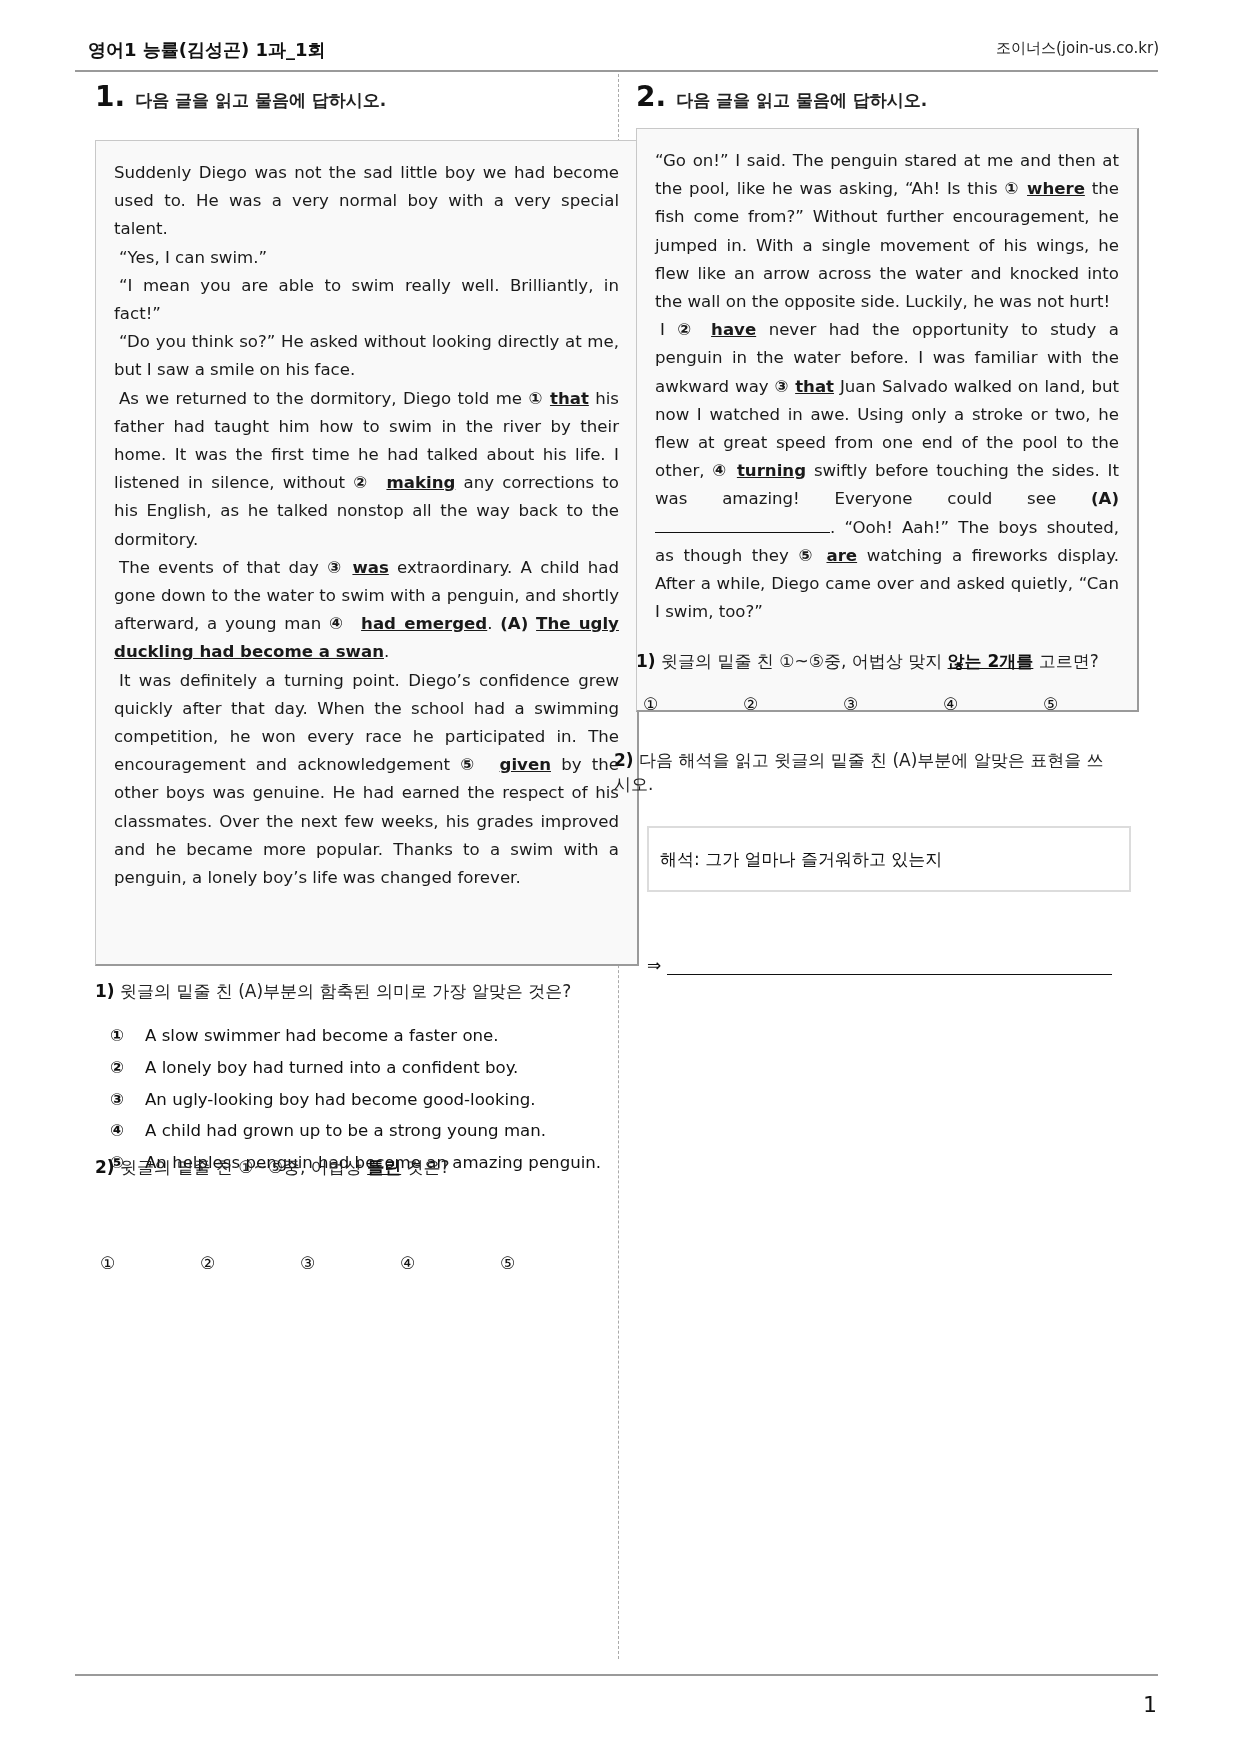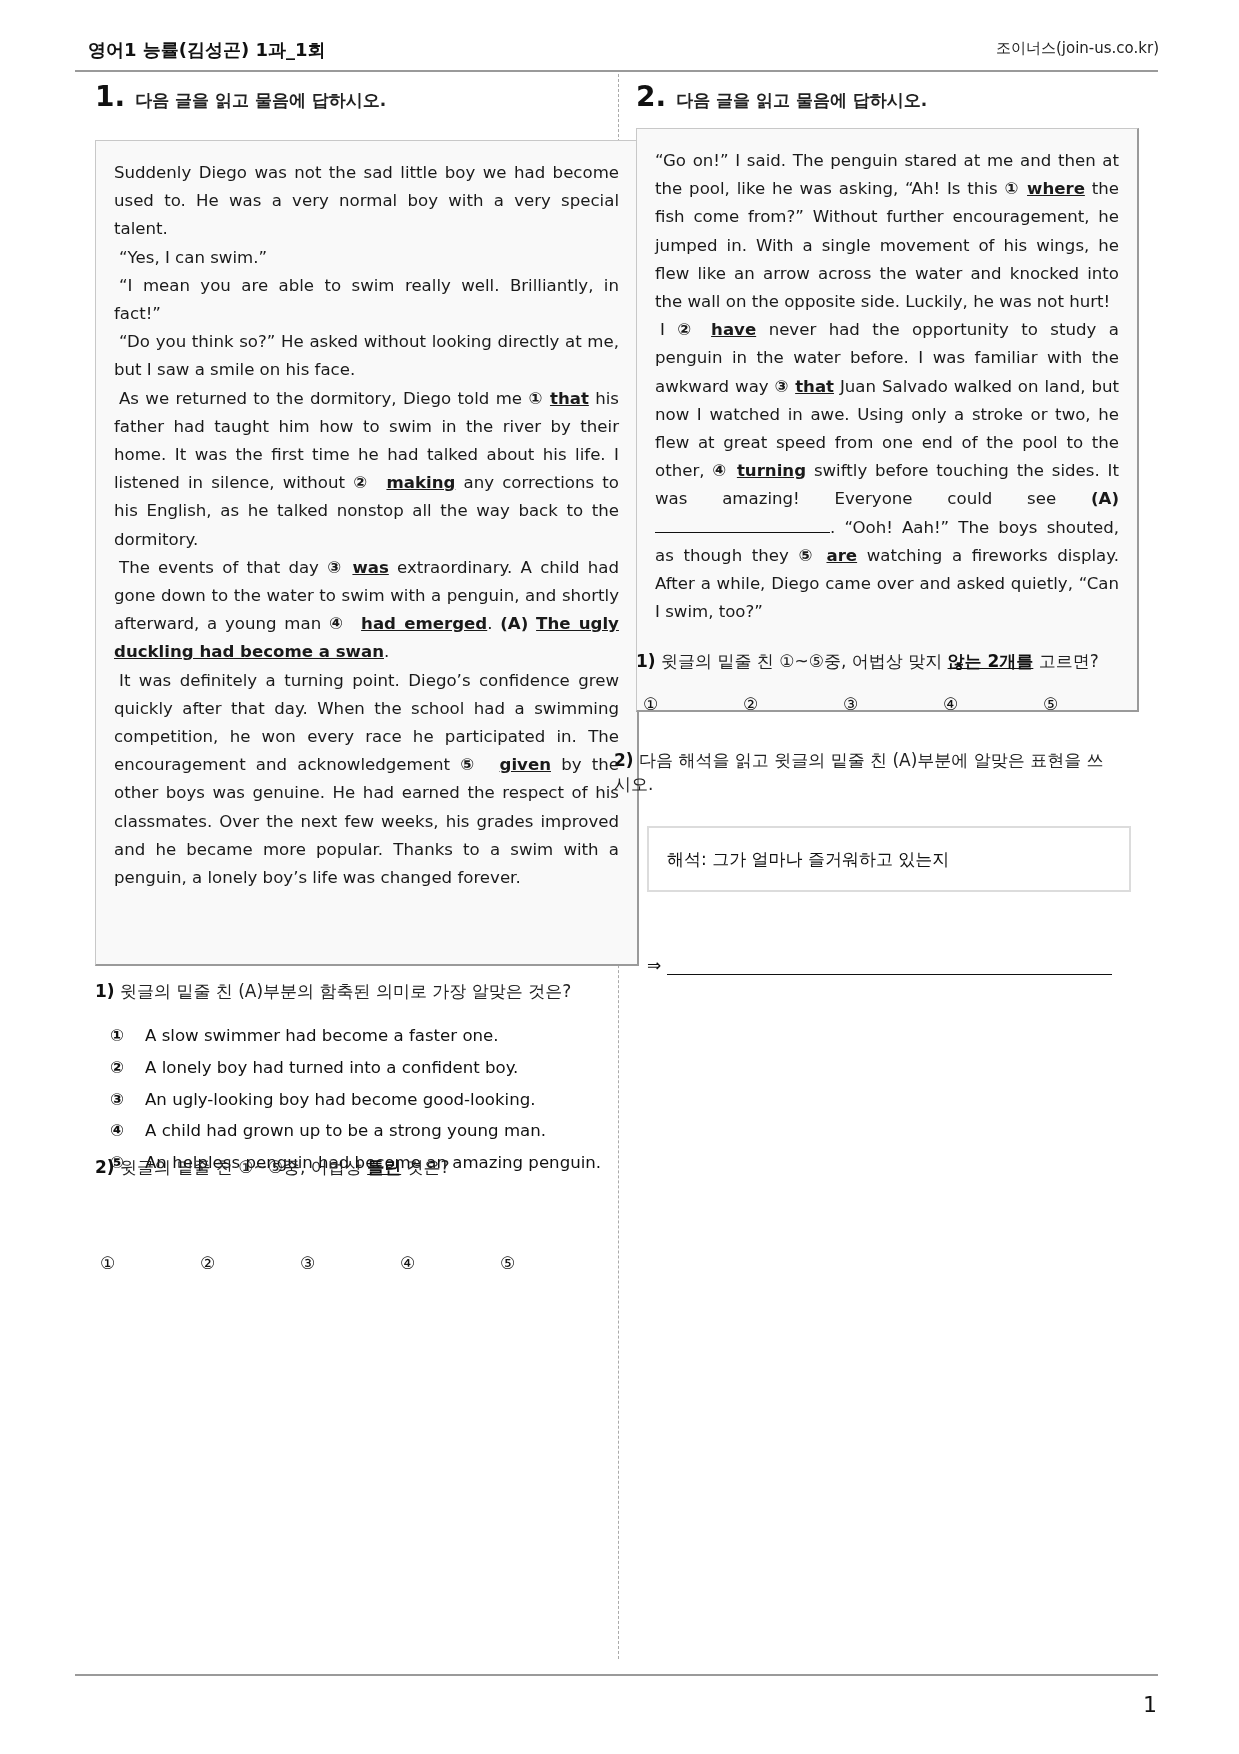--- a/index.html
+++ b/index.html
@@ -28,21 +28,21 @@
 
   .subq { position: absolute; font-size: 17px; color: #222; }
   .subq b { color: #111; }
   .subq .ul { font-weight: bold; text-decoration: underline; color: #111; }
   .opt-list { position: absolute; font-size: 16.6px; line-height: 31.8px; }
   .opt { display: flex; }
   .opt-n { width: 35px; font-weight: bold; padding-left: 0; }
   .choice-row { position: absolute; display: flex; font-size: 17px; }
   .choice-row span { width: 100px; }
   .answer-box { position: absolute; border: 2px solid #dcdcdc; box-sizing: border-box;
-                padding: 0 18px; font-size: 17px; display: flex; align-items: center; }
+                padding: 0 11px; font-size: 17px; display: flex; align-items: center; }
   .answer-line { position: absolute; display: flex; align-items: flex-end; font-size: 17px; }
   .answer-line .line { display: inline-block; width: 445px; border-bottom: 1.5px solid #111; height: 16px; margin-left: 6px; }
 </style>
 </head>
 <body>
 
 <div>
   <div class="header-title">영어1 능률(김성곤) 1과_1회</div>
   <div class="header-site">조이너스(join-us.co.kr)</div>
 </div>

